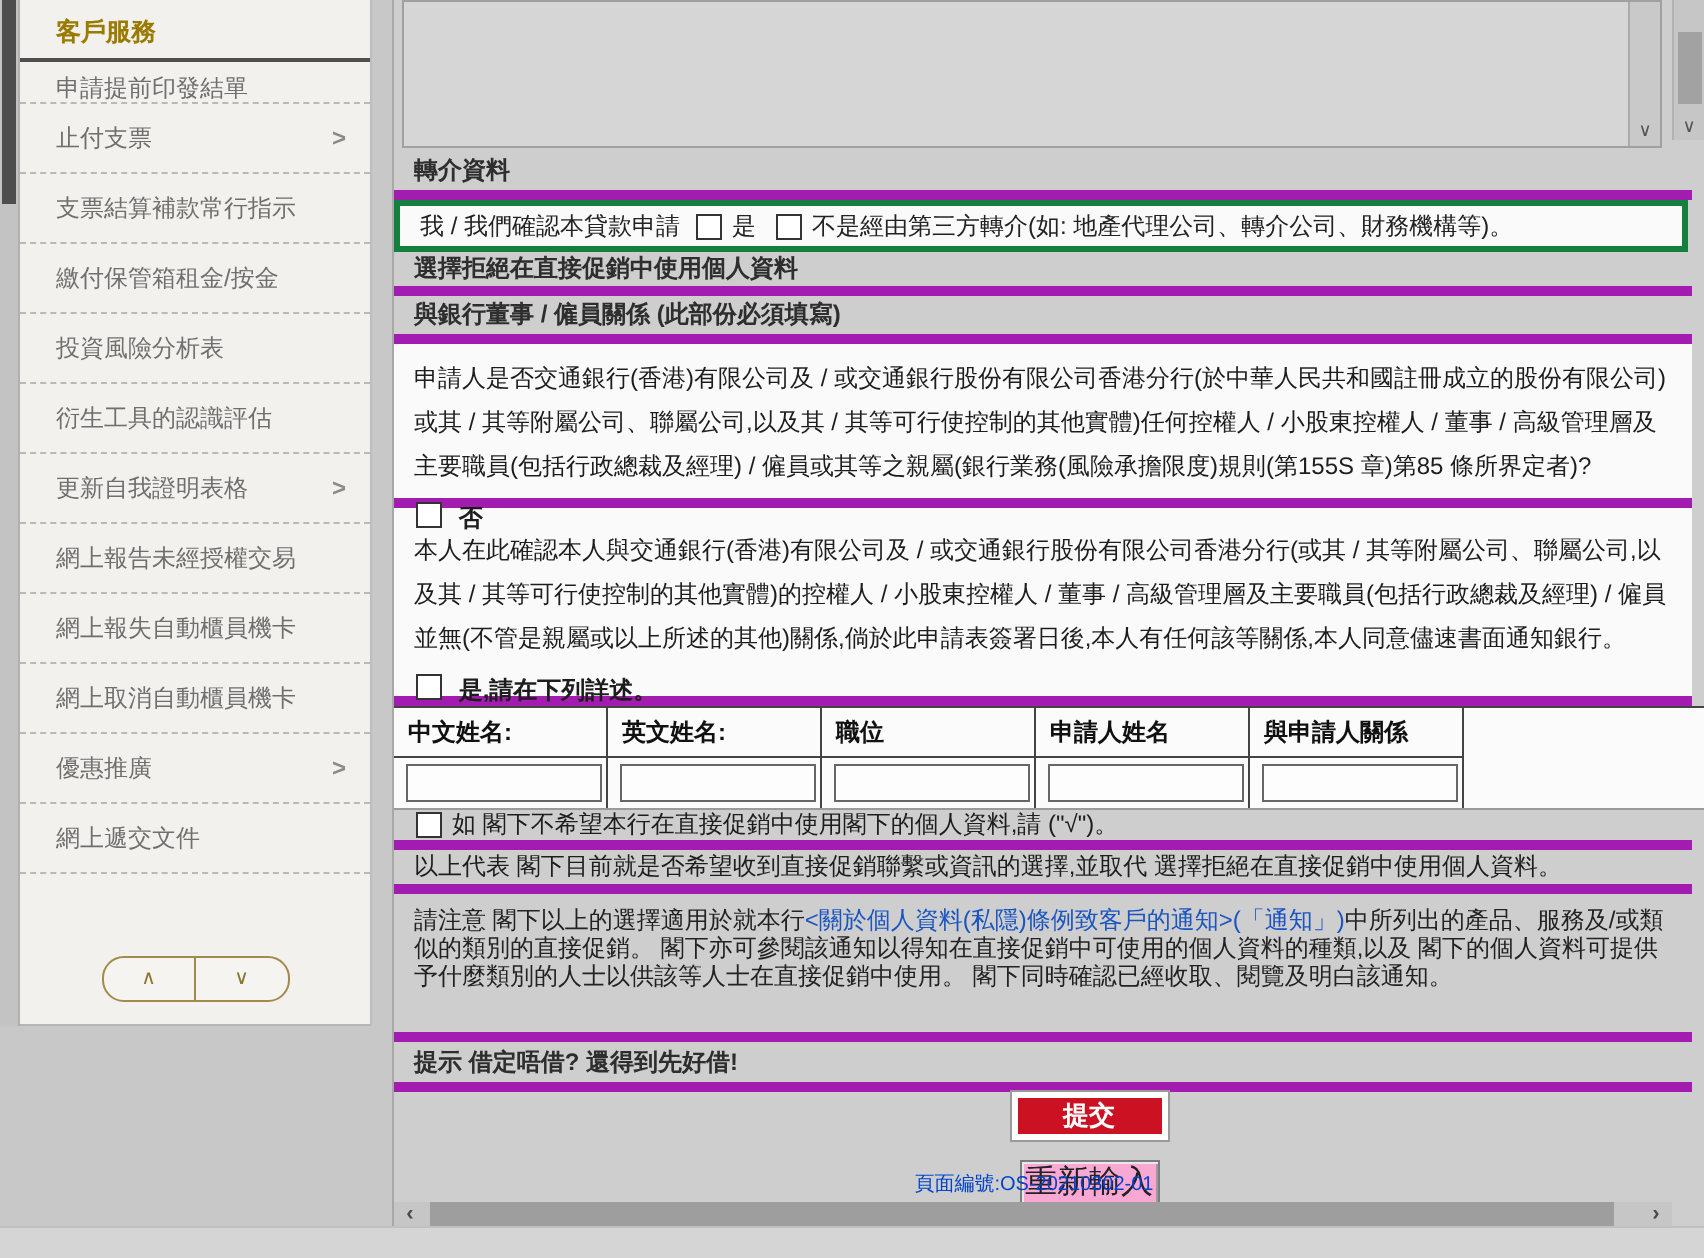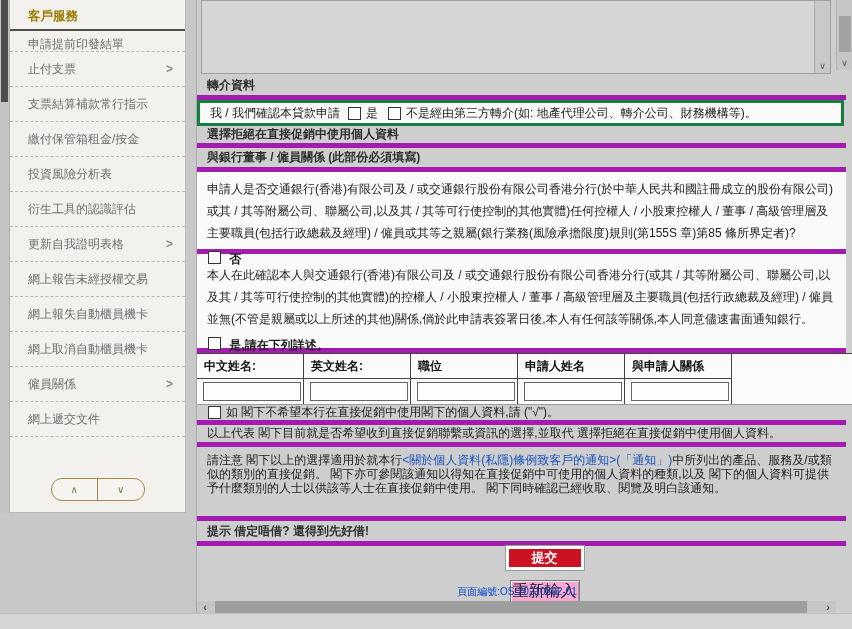--- a/index.html
+++ b/index.html
@@ -127,21 +127,21 @@
       <div class="side-item">
         <span class="lbl">網上報告未經授權交易</span>
       </div>
       <div class="side-item">
         <span class="lbl">網上報失自動櫃員機卡</span>
       </div>
       <div class="side-item">
         <span class="lbl">網上取消自動櫃員機卡</span>
       </div>
       <div class="side-item">
-        <span class="lbl">僱員關係</span>
+        <span class="lbl">優惠推廣</span>
         <span class="chev">&gt;</span>
       </div>
       <div class="side-item">
         <span class="lbl">網上遞交文件</span>
       </div>
     </div>
   <div class="side-pill">
     <div class="half">
       <span>∧</span>
     </div>

